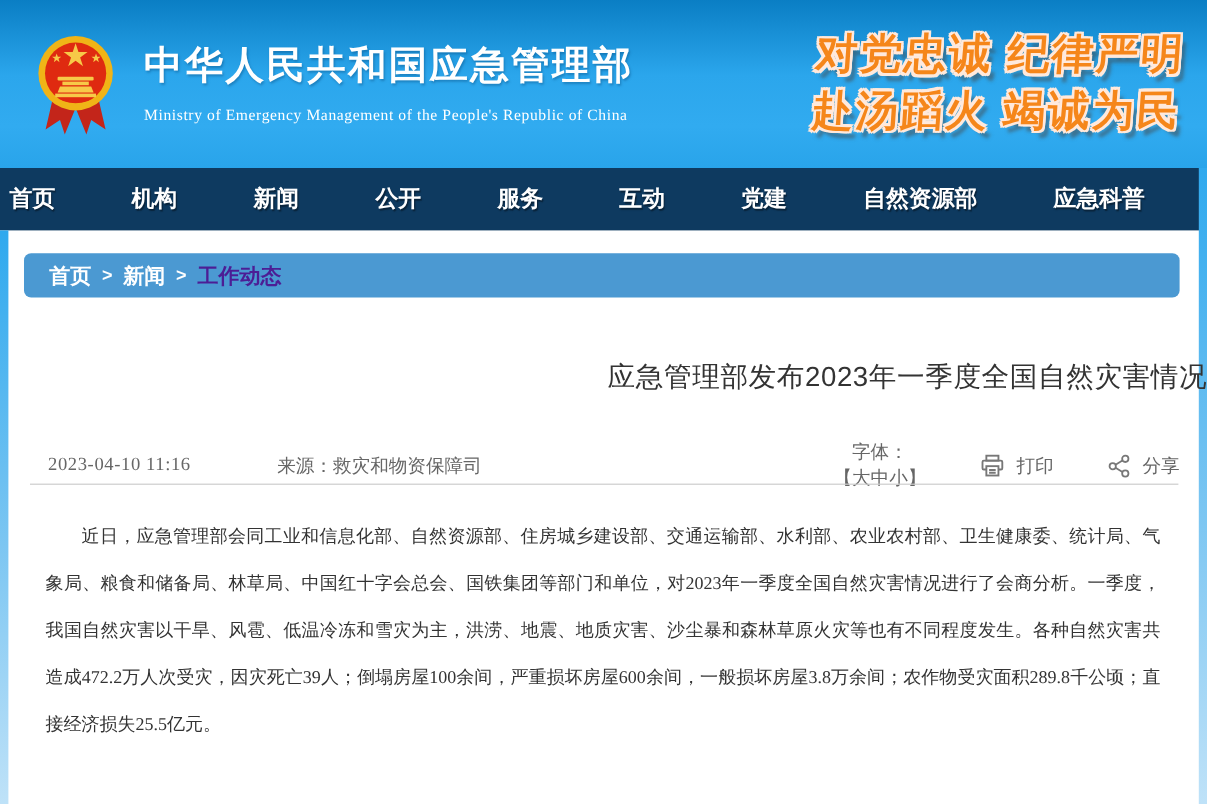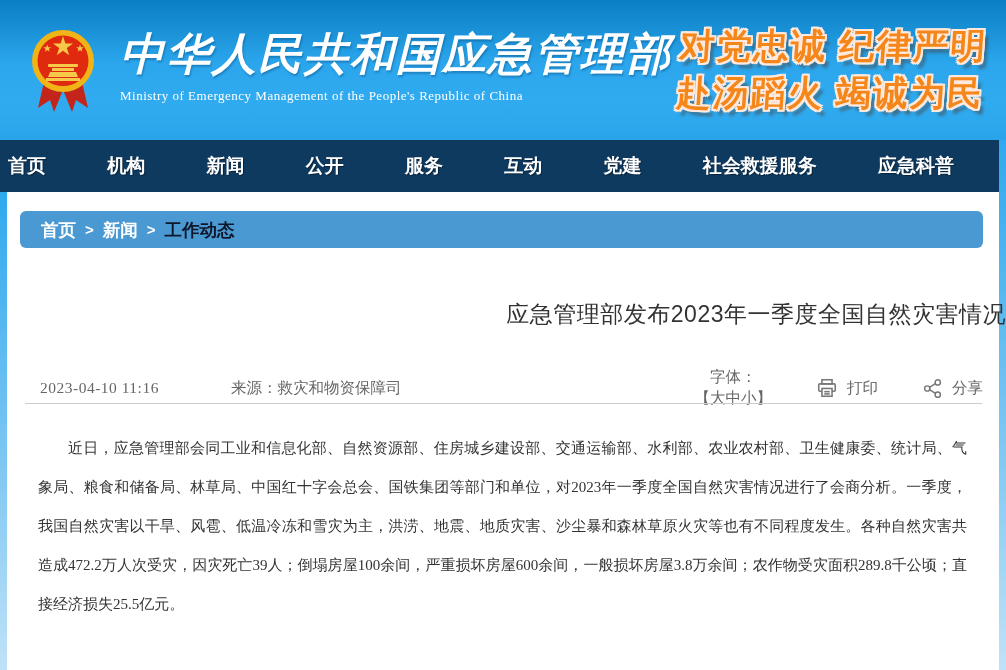--- a/index.html
+++ b/index.html
@@ -5,22 +5,22 @@
   * { margin:0; padding:0; box-sizing:border-box; }
   html,body { background:#ffffff; }
   body { font-family:"Liberation Sans", sans-serif; }
   .page { position:relative; width:1006px; height:670px; background:#ffffff; overflow:hidden; }
 
   
   .header { position:absolute; top:0; left:0; width:1006px; height:140px;
     background:linear-gradient(180deg,#0a7ec4 0%, #2ba6ec 45%, #31abf0 75%, #29a4ea 100%); }
   .emblem { position:absolute; left:30px; top:24px; width:66px; height:94px; }
   .title-block { position:absolute; left:120px; top:32px; color:#fff; }
-  .site-title { font-size:44px; font-weight:bold; letter-spacing:2px; line-height:44px;
-    text-shadow:1px 2px 2px rgba(0,60,110,0.35);font-style:italic; }
+  .site-title { font-size:32px; font-weight:bold; letter-spacing:2px; line-height:44px;
+    text-shadow:1px 2px 2px rgba(0,60,110,0.35); }
   .site-subtitle { margin-top:12px; font-size:13px; font-family:"Liberation Serif", serif;
     letter-spacing:0.5px; }
   .slogan { position:absolute; right:14px; top:22px; text-align:center; width:320px;
     font-size:35px; line-height:47px; font-weight:900; color:#f5861a;
     transform:skewX(-4deg); letter-spacing:2px;
     text-shadow:-2px -2px 0 #ffe9dc, 2px -2px 0 #ffe9dc, -2px 2px 0 #ffe9dc, 2px 2px 0 #ffe9dc,
       -2px 0 0 #ffe9dc, 2px 0 0 #ffe9dc, 0 -2px 0 #ffe9dc, 0 2px 0 #ffe9dc,
       5px 6px 3px rgba(70,70,70,0.55); }
 
   
@@ -34,21 +34,21 @@
   .strip { position:absolute; width:7px; bottom:0; background:linear-gradient(180deg,#2fa9ee 0%, #7cc6f2 55%, #bfe2f8 100%); }
   .strip-left { left:0; top:192px; }
   .strip-right { right:0; top:140px; }
 
   
   .breadcrumb { position:absolute; top:211px; left:20px; width:963px; height:37px;
     background:#4b99d2; border-radius:6px; display:flex; align-items:center;
     padding-left:21px; font-size:17.5px; font-weight:bold; color:#ffffff; }
   .breadcrumb .crumb { cursor:pointer; }
   .breadcrumb .sep { margin:0 9px; font-size:15px; }
-  .breadcrumb .current { color:#0f172a; }
+  .breadcrumb .current { color:#4c1d95; }
 
   
   .article-title { position:absolute; top:299px; left:0; width:100%; text-align:right;
     font-size:23px; color:#333; letter-spacing:0.5px; }
   .meta { position:absolute; top:367px; left:40px; width:943px; display:flex;
     justify-content:space-between; align-items:center;
     font-family:"Liberation Serif", serif; font-size:15.5px; color:#666;gap:40px; }
   .meta-left { display:flex; align-items:center; }
   .meta-date { margin-right:72px; letter-spacing:0.5px; }
   .meta-right { display:flex; align-items:center; }
@@ -96,21 +96,21 @@
   </div>
 
   <div class="nav">
     <span class="nav-item">首页</span>
     <span class="nav-item">机构</span>
     <span class="nav-item">新闻</span>
     <span class="nav-item">公开</span>
     <span class="nav-item">服务</span>
     <span class="nav-item">互动</span>
     <span class="nav-item">党建</span>
-    <span class="nav-item">社会救援服务</span>
+    <span class="nav-item">自然资源部</span>
     <span class="nav-item">应急科普</span>
   </div>
 
   <div class="strip strip-left"></div>
   <div class="strip strip-right"></div>
 
   <div class="breadcrumb">
     <span class="crumb">首页</span>
     <span class="sep">&gt;</span>
     <span class="crumb">新闻</span>

